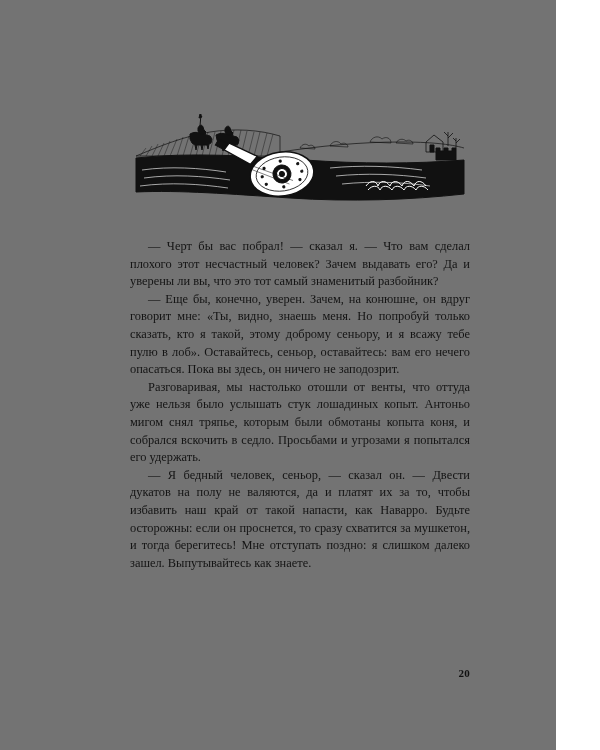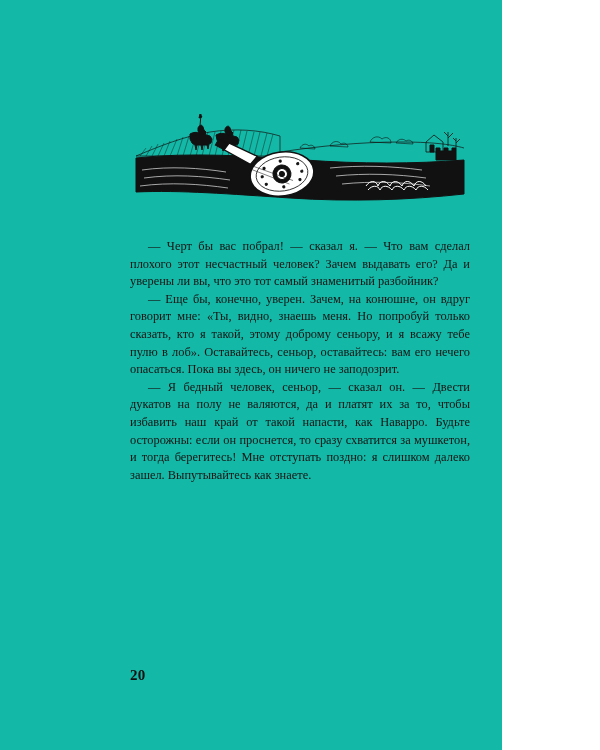--- a/index.html
+++ b/index.html
@@ -9,23 +9,23 @@
   }
   body {
     width: 600px;
     height: 750px;
     font-family: "Liberation Serif", serif;
     color: #111111;
     overflow: hidden;
   }
   .page {
     position: relative;
-    width: 502px;
+    width: 556px;
     height: 750px;
-    background: #14b8a6;
+    background: #737373;
     box-sizing: border-box;
   }
   .content {
     position: absolute;
     left: 130px;
     top: 90px;
     width: 340px;
   }
   
   .illustration {
@@ -54,22 +54,22 @@
   }
   .body-text p.dash {
     text-indent: 18px;
   }
   
   .folio {
     position: absolute;
     left: 0;
     top: 577px;
     width: 340px;
-    text-align: left;
-    font-size: 15px;
+    text-align: right;
+    font-size: 11px;
     font-weight: bold;
     letter-spacing: 0.3px;
     color: #111111;
   }
 </style>
 </head>
 <body>
 
 <div class="page">
 
@@ -191,19 +191,20 @@
           </g>
 
           <path d="M300 104 C 312 102, 324 100, 334 99" stroke="#111" stroke-width="0.8" fill="none"></path>
         </g>
       </svg>
     </div>
 
     <div class="body-text">
       <p class="dash">— Черт бы вас побрал! — сказал я. — Что вам сделал плохого этот несчастный человек? Зачем выдавать его? Да и уверены ли вы, что это тот самый знаменитый разбойник?</p>
       <p class="dash">— Еще бы, конечно, уверен. Зачем, на конюшне, он вдруг говорит мне: «Ты, видно, знаешь меня. Но попробуй только сказать, кто я такой, этому доброму сеньору, и я всажу тебе пулю в лоб». Оставайтесь, сеньор, оставайтесь: вам его нечего опасаться. Пока вы здесь, он ничего не заподозрит.</p>
+      <p>Разговаривая, мы настолько отошли от венты, что оттуда уже нельзя было услышать стук лошадиных копыт. Антоньо мигом снял тряпье, которым были обмотаны копыта коня, и собрался вскочить в седло. Просьбами и угрозами я попытался его удержать.</p>
       <p class="dash">— Я бедный человек, сеньор, — сказал он. — Двести дукатов на полу не валяются, да и платят их за то, чтобы избавить наш край от такой напасти, как Наварро. Будьте осторожны: если он проснется, то сразу схватится за мушкетон, и тогда берегитесь! Мне отступать поздно: я слишком далеко зашел. Выпутывайтесь как знаете.</p>
     </div>
 
     <div class="folio">20</div>
 
   </div>
 </div>
 
 </body></html>

